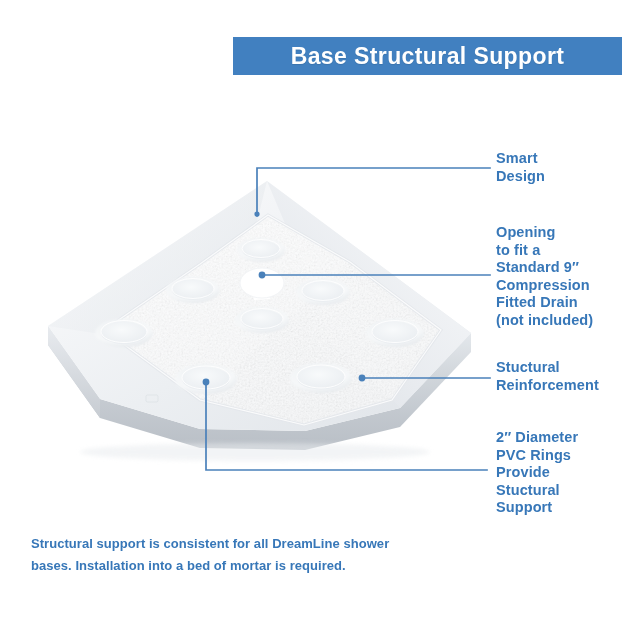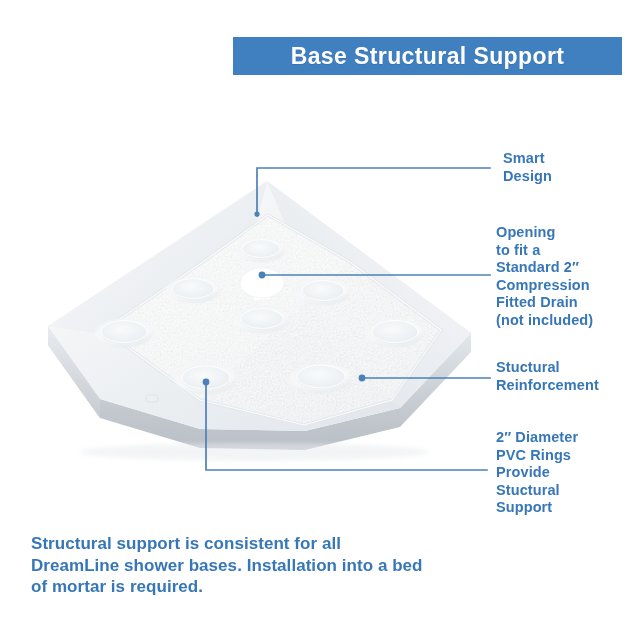--- a/index.html
+++ b/index.html
@@ -55,41 +55,41 @@
   
   .callout {
     position: absolute;
     color: #3777b8;
     font-size: 14.5px;
     font-weight: bold;
     line-height: 17.5px;
     letter-spacing: 0.1px;
     white-space: pre-line;
   }
-  .callout-smart   { left: 496px; top: 150px; margin-left: 7px; }
+  .callout-smart   { left: 496px; top: 150px; }
   .callout-drain   { left: 496px; top: 224px; }
   .callout-fiber   { left: 496px; top: 359px; }
   .callout-pvc     { left: 496px; top: 429px; }
 
   
   .leaders {
     position: absolute;
     left: 0; top: 0;
     width: 625px; height: 625px;
     pointer-events: none;
   }
 
   
   .caption {
     position: absolute;
     left: 31px;
     top: 533px;
     width: 400px;
     color: #3777b8;
-    font-size: 17px;
+    font-size: 13px;
     font-weight: bold;
     line-height: 21.5px;
     letter-spacing: 0.05px;
   }
 </style>
 </head>
 <body>
 
 <div id="stage">
 
@@ -276,21 +276,21 @@
       <circle cx="206" cy="382" r="3.4"></circle>
       <circle cx="257" cy="214" r="2.6"></circle>
     </g>
   </svg>
 
   <div class="callout callout-smart">Smart
 Design</div>
 
   <div class="callout callout-drain">Opening
 to fit a
-Standard 2″
+Standard 9″
 Compression
 Fitted Drain
 (not included)</div>
 
   <div class="callout callout-fiber">Stuctural
 Reinforcement</div>
 
   <div class="callout callout-pvc">2″ Diameter
 PVC Rings
 Provide

